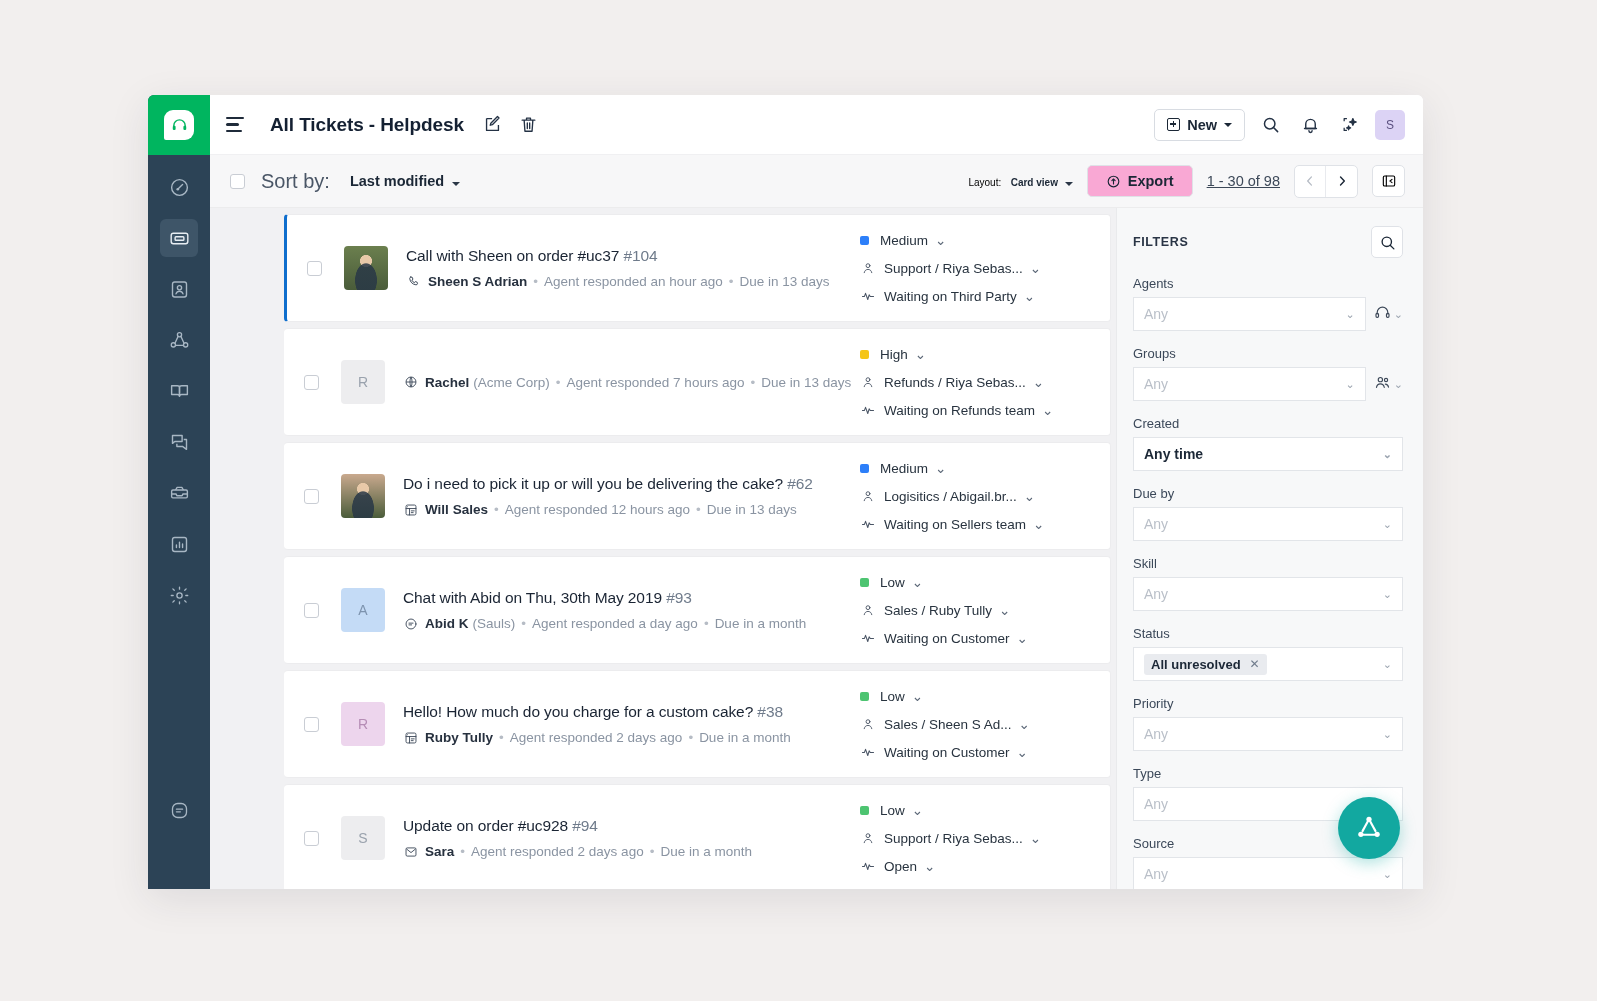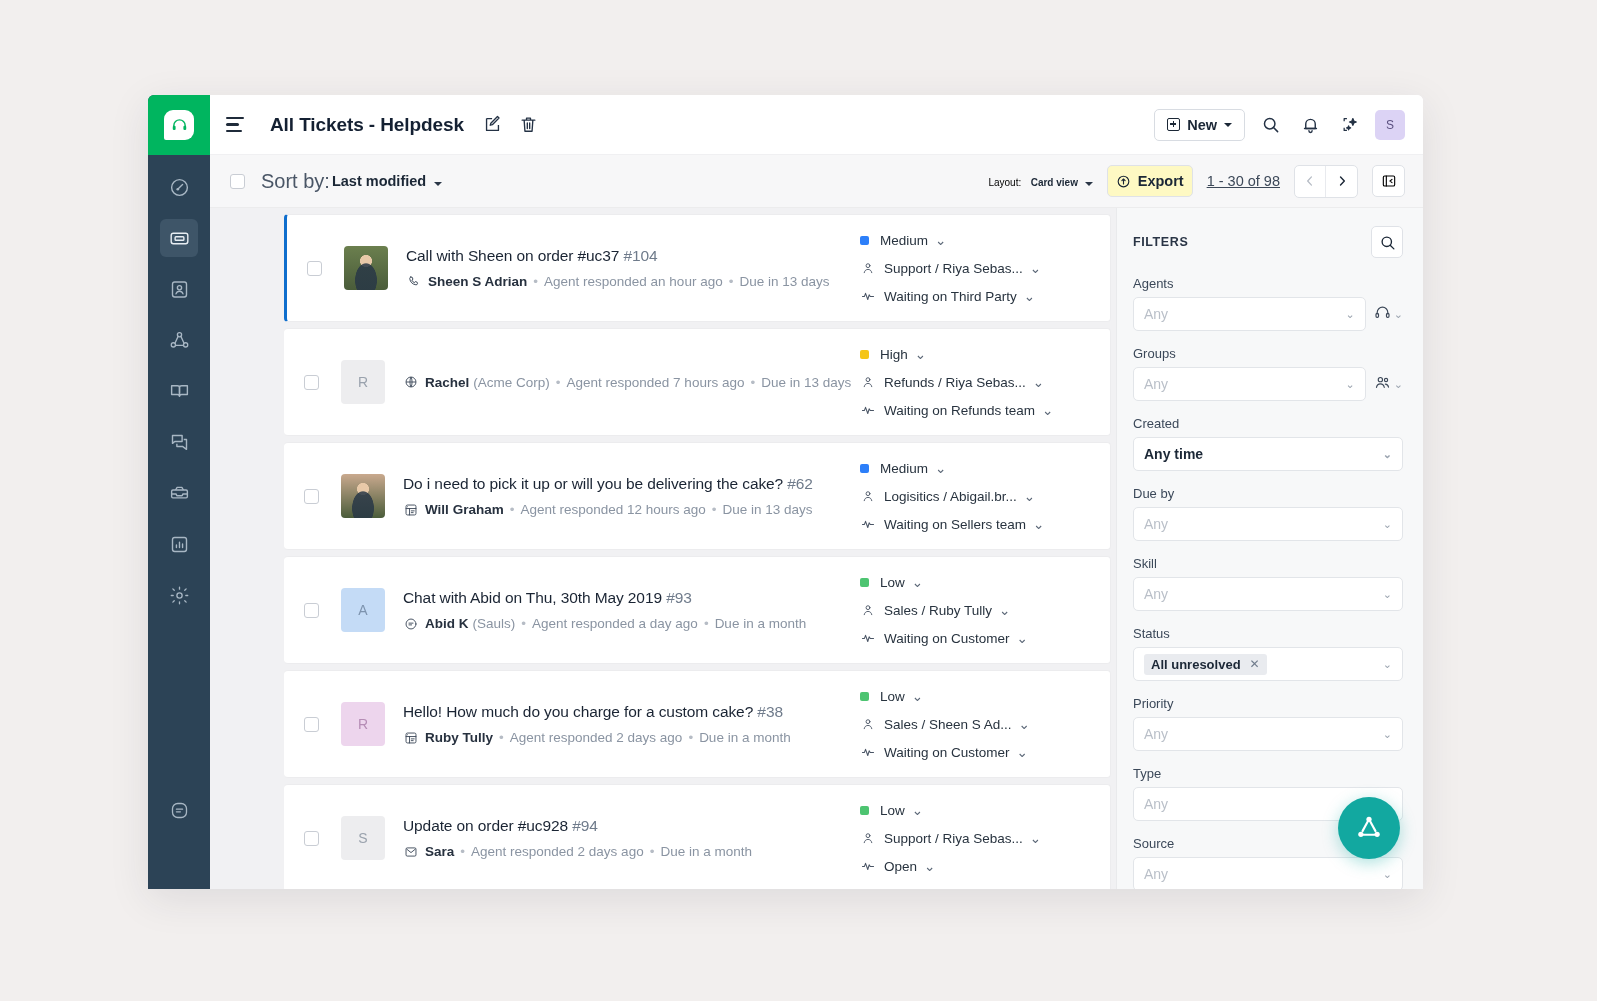--- a/index.html
+++ b/index.html
@@ -93,27 +93,27 @@
   #subbar {
     height: 53px; flex:0 0 53px;
     background:#f7f7f8;
     border-bottom:1px solid #ececed;
     display:flex; align-items:center; padding: 0 18px 0 20px;
   }
   .cbox {
     width:15px;height:15px;border:1.4px solid #c9cdd4;border-radius:3px;background:#fff;cursor:pointer;flex:0 0 15px;
   }
   #sort-label { margin-left:16px; font-size:20px; color:#4a5666;}
-  #sort-value { font-size:14.5px; font-weight:600; color:#1b2736; margin-left:2px; cursor:pointer;text-align:center;}
+  #sort-value { font-size:14.5px; font-weight:600; color:#1b2736; margin-left:20px; cursor:pointer;text-align:center;}
   #subbar-right { margin-left:auto; display:flex; align-items:center; gap:14px;}
   #layout-label{font-size:10px;color:#000000;}
   #layout-value{font-size:10px;font-weight:600;color:#1b2736;margin-left:5px;cursor:pointer;}
   #export-button{
-    display:flex;align-items:center;gap:7px;height:32px;padding:0 8px;
-    background:#fef9c3;border:1px solid #dfe2e7;border-radius:5px;
+    display:flex;align-items:center;gap:7px;height:32px;padding:0 18px;
+    background:#f9a8d4;border:1px solid #dfe2e7;border-radius:5px;
     font-size:14.5px;font-weight:600;color:#1b2736;cursor:pointer;
   }
   #page-range{font-size:14.5px;color:#3c4858;text-decoration:underline;}
   #pager{display:flex;border:1px solid #dfe2e7;border-radius:5px;overflow:hidden;background:#fff;}
   #pager div{width:31px;height:31px;display:flex;align-items:center;justify-content:center;cursor:pointer;color:#1b2736;}
   #pager div:first-child{border-right:1px solid #e8eaee;color:#b6bcc5;}
   #collapse-btn{width:33px;height:32px;border:1px solid #dfe2e7;border-radius:5px;background:#fff;display:flex;align-items:center;justify-content:center;cursor:pointer;}
 
   
   #body-split { flex:1; display:flex; min-height:0; background:#f1f1f3;}
@@ -173,21 +173,21 @@
   #filters-head { display:flex; align-items:center; margin-bottom:18px; }
   #filters-title { font-size:12.5px; font-weight:700; letter-spacing:.6px; color:#2a3546;}
   #filter-search-btn {
     margin-left:auto; width:32px;height:32px;border:1px solid #dfe2e7;border-radius:5px;background:#fff;
     display:flex;align-items:center;justify-content:center;cursor:pointer;color:#1b2736;
   }
   .f-group { margin-bottom:15px; }
   .f-label { font-size:13px; color:#3b4859; margin-bottom:6px; font-weight:400;}
   .f-row { display:flex; align-items:center; gap:8px;}
   .f-select {
-    flex:1; height:34px; background:#fff; border:1px solid #e2e5e9; border-radius:5px;
+    flex:1; height:34px; background:#fff; border:1px solid #e2e5e9; border-radius:0;
     display:flex; align-items:center; padding: 0 10px;
     font-size:14px; color:#b9bfc8; cursor:pointer; min-width:0;
   }
   .f-select.filled { color:#1b2736; font-weight:600; }
   .f-select .chev { margin-left:auto; color:#9aa3af; font-size:11px; }
   .f-side { display:flex; align-items:center; gap:3px; color:#3c4858; cursor:pointer;}
   .f-side svg { width:17px; height:17px;}
   .f-chip {
     display:inline-flex; align-items:center; gap:9px;
     background:#e9ebef; border-radius:3px; padding: 3px 7px;
@@ -495,21 +495,21 @@
             </div>
             <div class="tc-main">
               <div class="tc-title"><span>Do i need to pick it up or will you be delivering the cake? </span><span class="num">#62</span></div>
               <div class="tc-meta">
                 <span class="chico">
                   <svg viewBox="0 0 24 24" fill="none" stroke="currentColor" stroke-width="1.6" stroke-linejoin="round">
                     <rect x="3.5" y="3.5" width="17" height="17" rx="2.5"></rect>
                     <path d="M3.5 9.5h17M9.5 9.5v11M6.2 6.4h.01M12.5 13.5h5M12.5 16.5h3.2" stroke-linecap="round"></path>
                   </svg>
                 </span>
-                <span class="req">Will Graham</span>
+                <span class="req">Will Sales</span>
                 <span class="dot">•</span>
                 <span>Agent responded 12 hours ago</span>
                 <span class="dot">•</span>
                 <span>Due in 13 days</span>
               </div>
             </div>
             <div class="tc-right">
               <div class="tc-prop">
                 <span class="pdot" style="background:#2d7ff9"></span>
                 <span class="ptxt">Medium</span>

